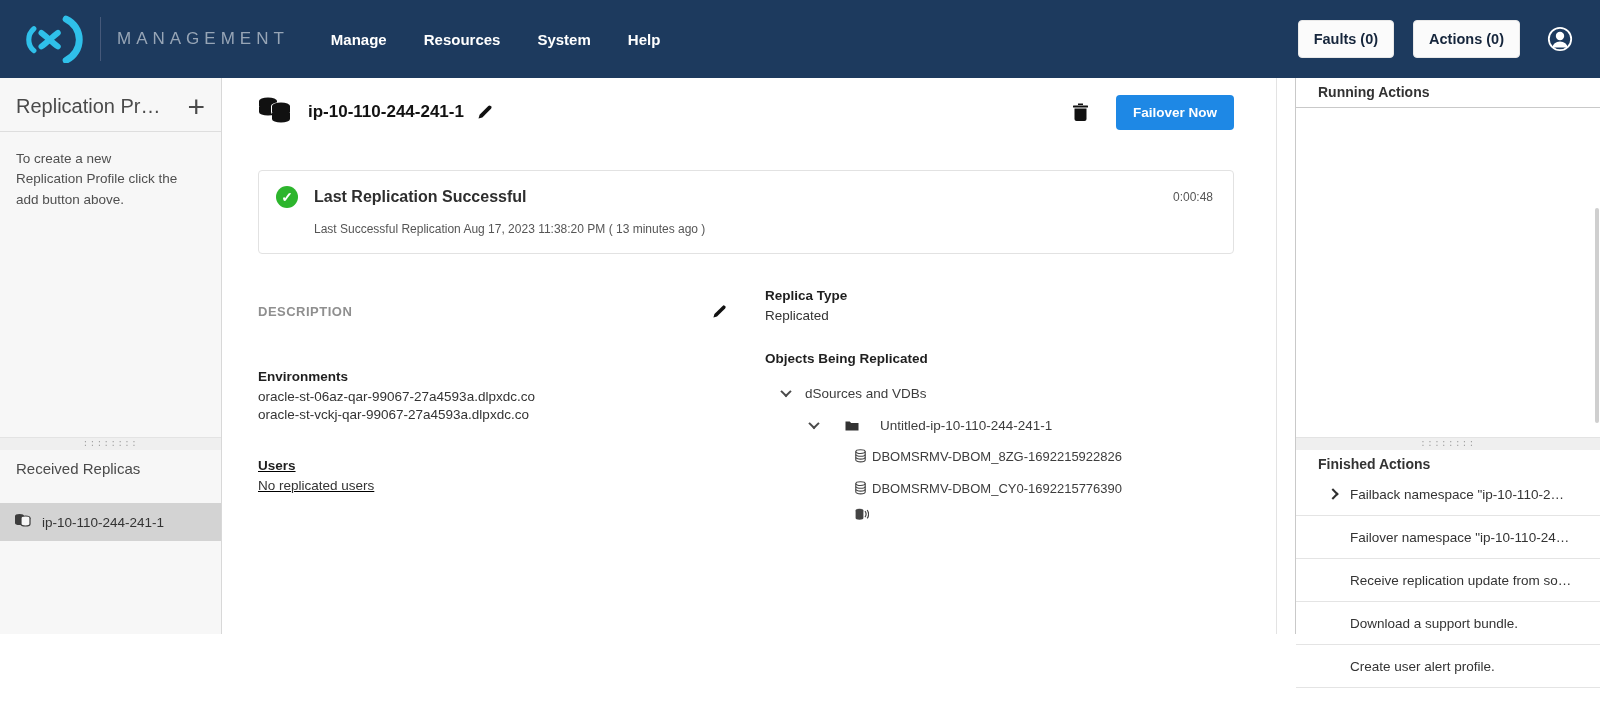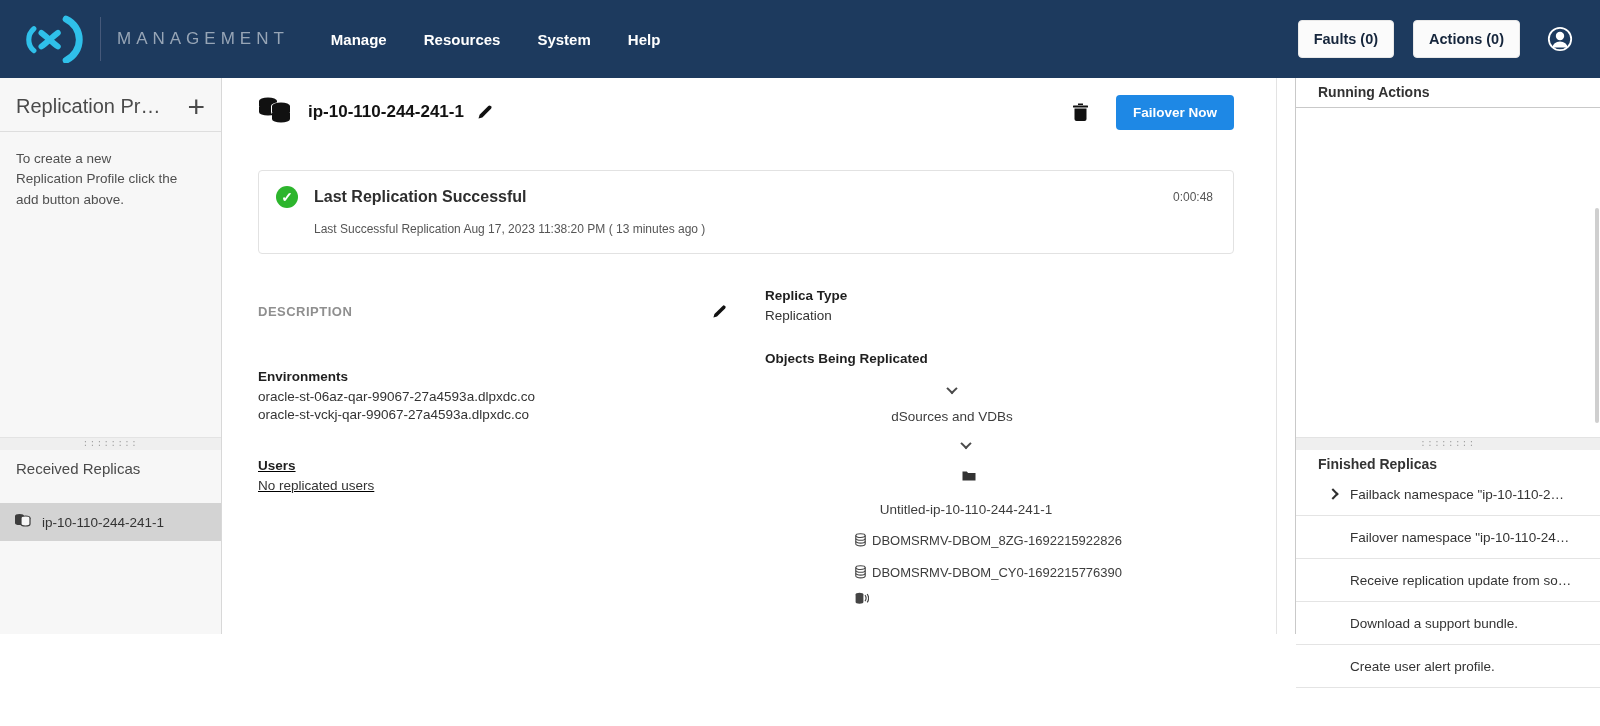--- a/index.html
+++ b/index.html
@@ -51,21 +51,21 @@
   .col-left { width:469px; flex-shrink:0; }
   .desc-row { display:flex; align-items:flex-start; justify-content:space-between; }
   .desc-label { font-size:13px; font-weight:bold; color:#8f8f8f; letter-spacing:0.5px; }
   .block { margin-top:50px; }
   .block.users { margin-top:34px;text-decoration:underline; }
   .block-label { font-size:13.5px; font-weight:bold; color:#1f1f1f; margin-bottom:4px; }
   .block-text { font-size:13.5px; color:#333; line-height:1.32; }
 
   .col-right { margin-left:38px; margin-top:-16px; }
   .objects-block { margin-top:26px; }
-  .tree-row { display:flex; align-items:center; font-size:13.5px; color:#3d3d3d;flex-direction:column; }
+  .tree-row { display:flex; align-items:center; font-size:13.5px; color:#3d3d3d; }
   .tree-root { margin-top:20px; padding-left:17px; gap:15px; }
   .tree-group { margin-top:17px; padding-left:45px; gap:21px; }
   .chev-down { width:8px; height:8px; border-left:2px solid #4a4a4a; border-bottom:2px solid #4a4a4a; transform:rotate(-45deg) translate(1px,-1px); flex-shrink:0; cursor:pointer; }
   .tree-leaves { padding-left:90px; }
   .leaf { margin-top:15px; font-size:13px; color:#3d3d3d; max-width:290px; line-height:1.35; }
   .leaf.tight { margin-top:8px; }
   .leaf svg { vertical-align:-2px; margin-right:6px; }
 
   
   .gap-col { width:18px; background:#fff; flex-shrink:0; }
@@ -200,21 +200,21 @@
           <div class="block-text">oracle-st-vckj-qar-99067-27a4593a.dlpxdc.co</div>
         </div>
         <div class="block users">
           <div class="block-label">Users</div>
           <div class="block-text">No replicated users</div>
         </div>
       </div>
 
       <div class="col-right">
         <div class="block-label">Replica Type</div>
-        <div class="block-text">Replication</div>
+        <div class="block-text">Replicated</div>
 
         <div class="objects-block">
           <div class="block-label">Objects Being Replicated</div>
 
           <div class="tree-row tree-root">
             <span class="chev-down"></span>
             <span>dSources and VDBs</span>
           </div>
 
           <div class="tree-row tree-group">
@@ -252,21 +252,21 @@
   </div>
 
   <div class="gap-col"></div>
 
   <div class="actions-panel">
     <div class="panel-header">Running Actions</div>
 
     <div class="panel-grip">::::::::</div>
 
     <div class="finished-header">
-      <div class="panel-header">Finished Replicas</div>
+      <div class="panel-header">Finished Actions</div>
     </div>
 
     <div class="finished-list">
       <div class="action-row">
         <span class="chev-right"></span>
         <span>Failback namespace "ip-10-110-2…</span>
       </div>
       <div class="action-row">
         <span>Failover namespace "ip-10-110-24…</span>
       </div>

